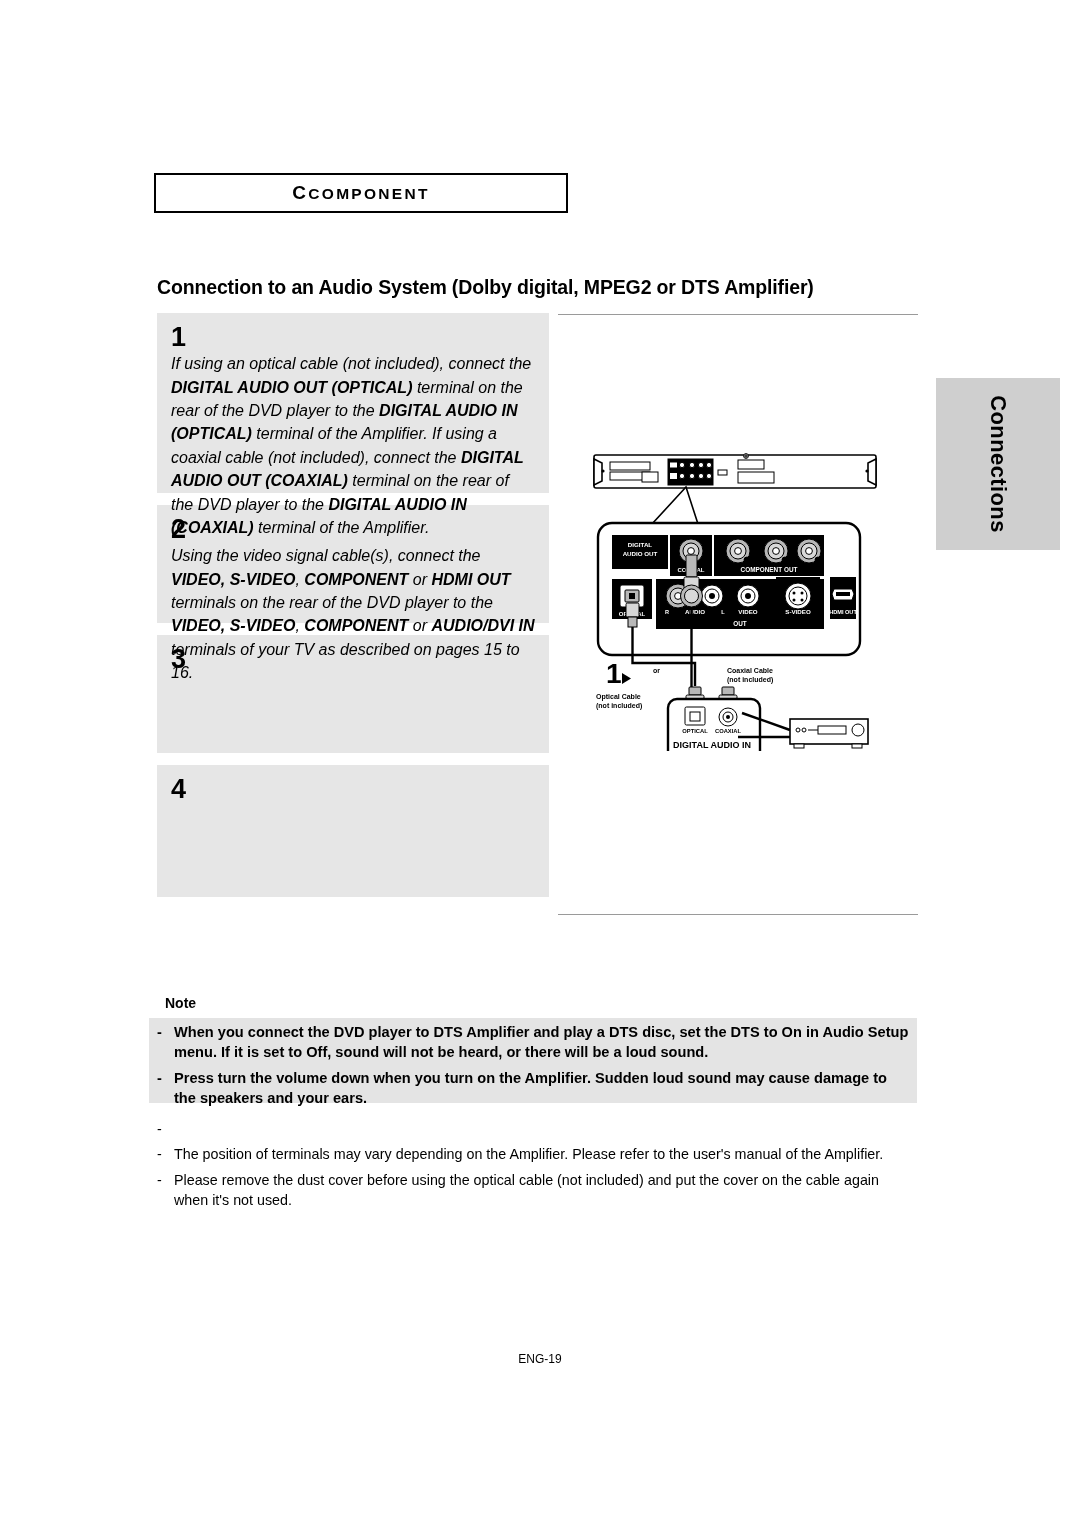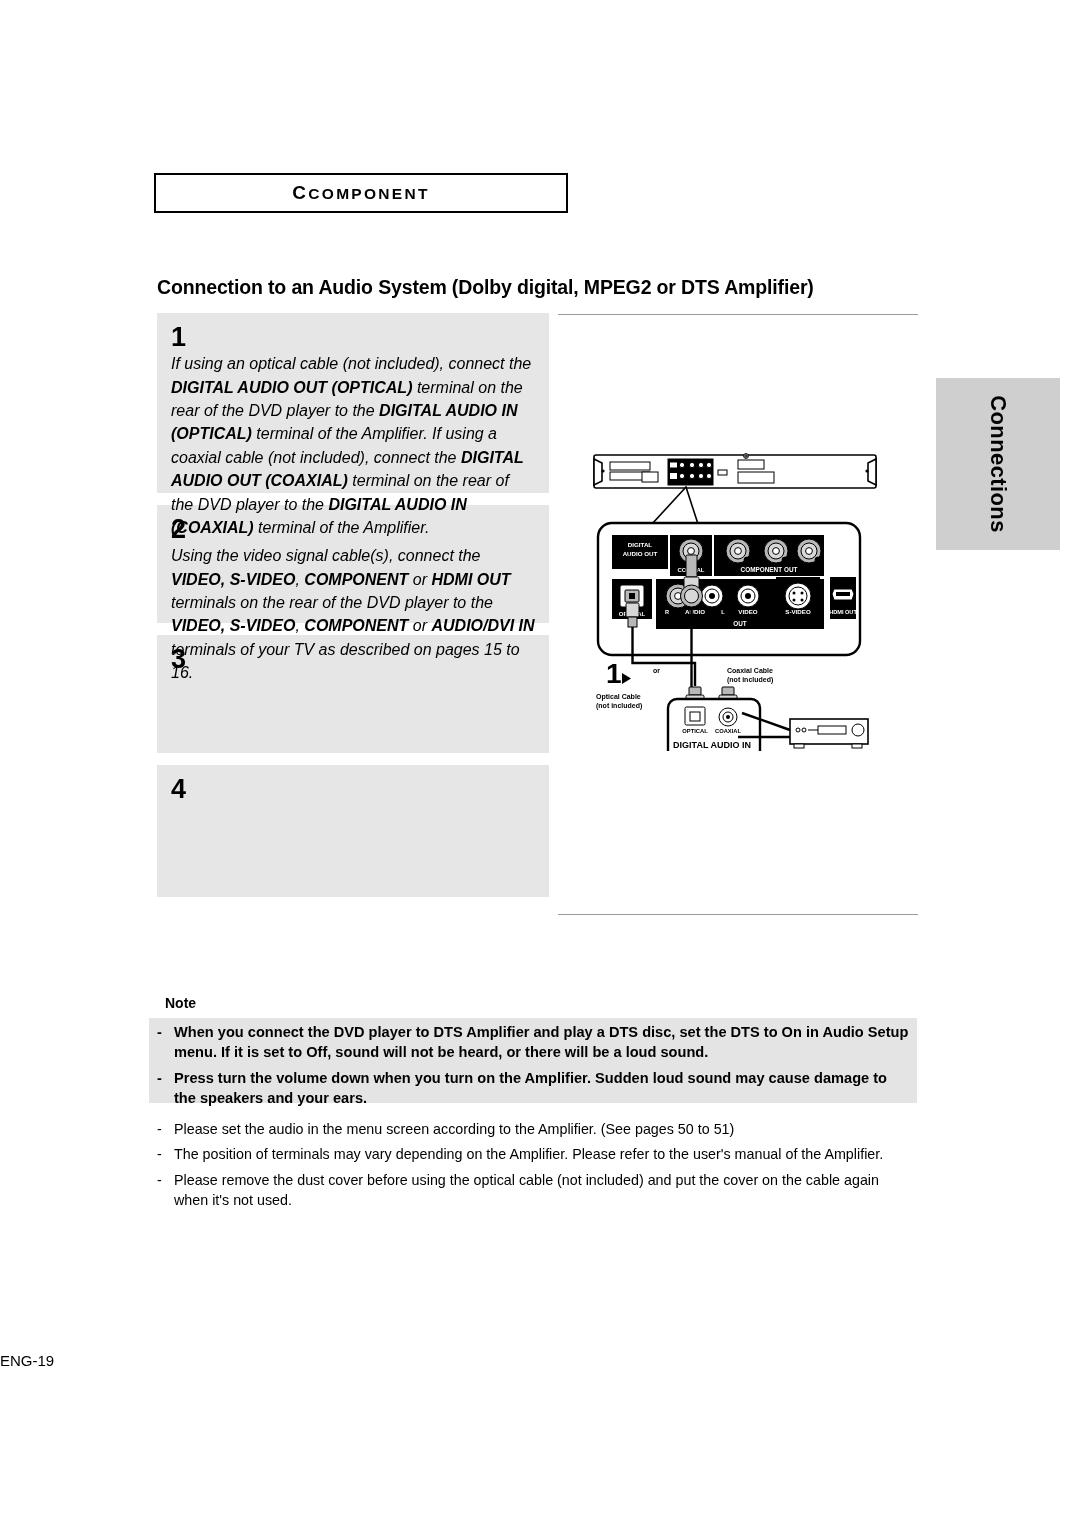--- a/index.html
+++ b/index.html
@@ -163,22 +163,22 @@
   .note-item.plain { font-size: 14.3px; line-height: 1.42; }
   .note-item.plain .dash { font-size: 14.3px; }
   .note-gap { height: 6px; }
 
   
   .footer {
     position: absolute;
     left: 0;
     top: 1352px;
     width: 1080px;
-    text-align: left;
-    font-size: 15px;
+    text-align: center;
+    font-size: 12px;
   }
 
   
 </style>
 </head>
 <body>
 
 <div class="chapter-box">
   <div class="chapter-text">
     <span class="cap">C</span><span>COMPONENT</span>
@@ -422,21 +422,20 @@
     <span class="dash">-</span>
     <span>When you connect the DVD player to DTS Amplifier and play a DTS disc, set the DTS to On in Audio Setup menu. If it is set to Off, sound will not be heard, or there will be a loud sound.</span>
   </div>
   <div class="note-item bold">
     <span class="dash">-</span>
     <span>Press turn the volume down when you turn on the Amplifier. Sudden loud sound may cause damage to the speakers and your ears.</span>
   </div>
   <div class="note-gap"></div>
   <div class="note-item plain">
     <span class="dash">-</span>
-    <span>Please set the audio in the menu screen according to the Amplifier. (See pages 50 to 51)</span>
   </div>
   <div class="note-item plain">
     <span class="dash">-</span>
     <span>The position of terminals may vary depending on the Amplifier. Please refer to the user's manual of the Amplifier.</span>
   </div>
   <div class="note-item plain">
     <span class="dash">-</span>
     <span>Please remove the dust cover before using the optical cable (not included) and put the cover on the cable again when it's not used.</span>
   </div>
 </div>

